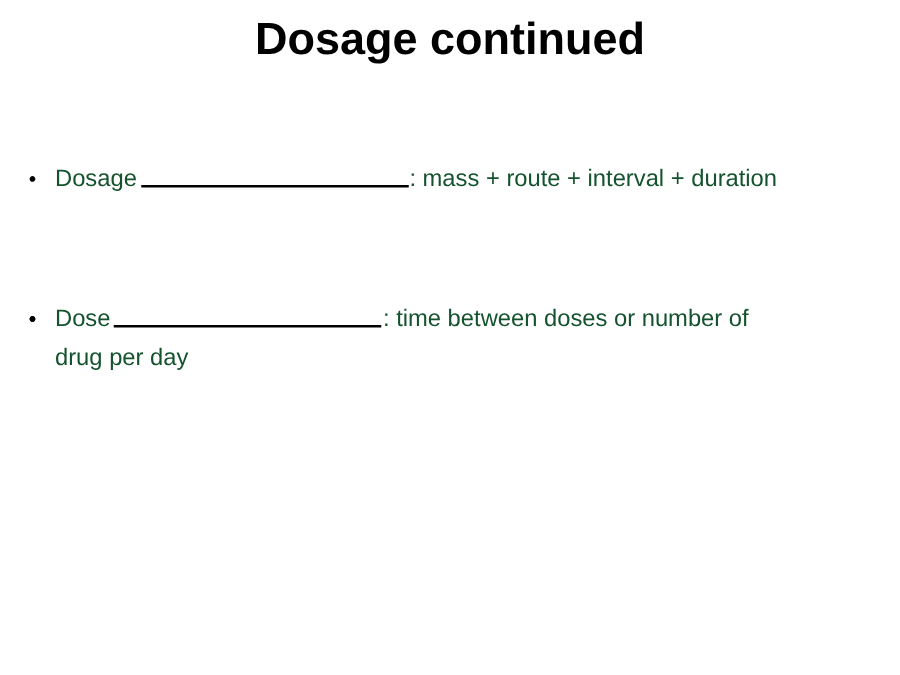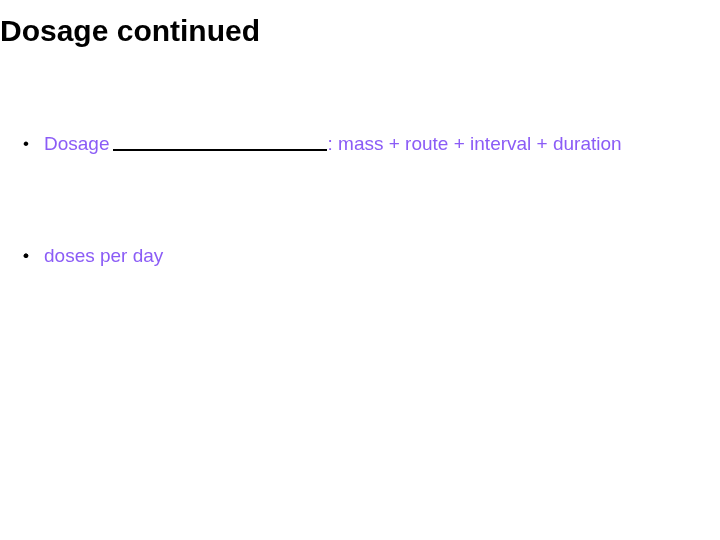--- a/index.html
+++ b/index.html
@@ -20,21 +20,22 @@
     inset: 0;
     background: #ffffff;
   }
 
   
   .slide-title {
     position: absolute;
     left: 0;
     top: 13px;
     width: 720px;
-    font-size: 30px;
+    text-align: center;
+    font-size: 36px;
     font-weight: bold;
     line-height: 36px;
     letter-spacing: 0px;
     color: #000000;
     white-space: nowrap;
   }
 
   
   .body-list {
     position: absolute;
@@ -58,21 +59,21 @@
     left: 5px;
     top: 0;
     font-size: 17px;
     line-height: 31px;
     color: #000000;
   }
   .bullet-text {
     display: block;
     font-size: 19px;
     line-height: 31px;
-    color: #8b5cf6;
+    color: #14532d;
   }
   
   .blank {
     display: inline-block;
     vertical-align: baseline;
     border-bottom: 2px solid #000000;
     height: 16px;
     margin: 0 1px -1px 3px;
   }
   .blank-lg { width: 214px; }
@@ -93,17 +94,18 @@
       <span class="bullet-marker">•</span>
       <span class="bullet-text"><span class="lead">Dosage</span><span class="blank blank-lg"></span><span>: mass + route + interval + duration</span></span>
     </div>
 
     <div class="bullet-item gap-2">
       <span class="bullet-marker">•</span>
     </div>
 
     <div class="bullet-item gap-3">
       <span class="bullet-marker">•</span>
-      <span class="bullet-text">doses per day</span>
+      <span class="bullet-text"><span class="lead">Dose</span><span class="blank blank-sm"></span><span>: time between doses or number of</span></span>
+      <span class="bullet-text">drug per day</span>
     </div>
 
   </div>
 </div>
 
 </body></html>

